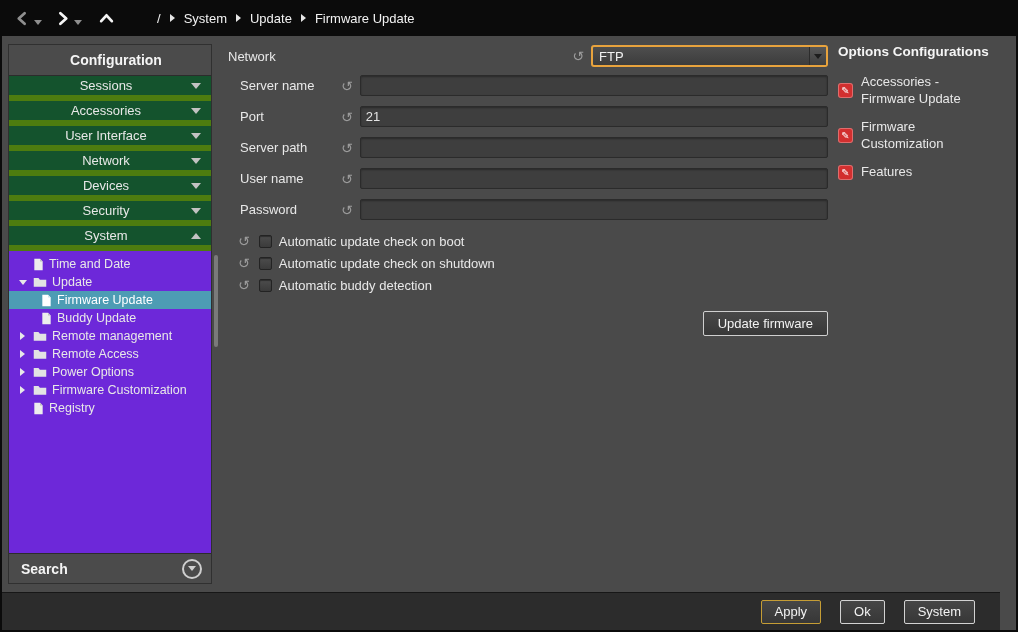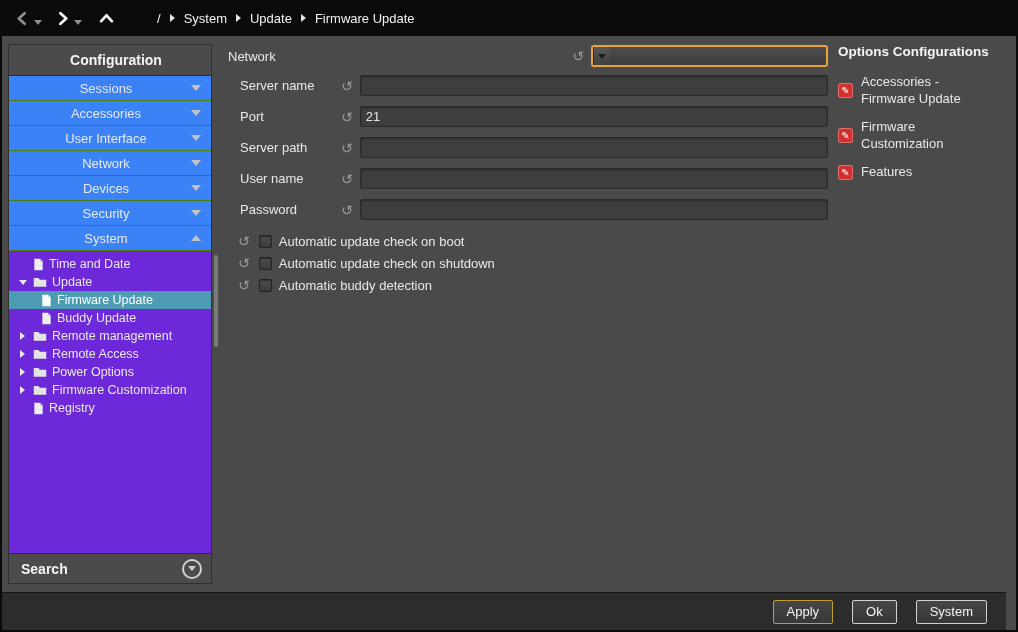--- a/index.html
+++ b/index.html
@@ -36,21 +36,21 @@
     background:#3c3c3c; border:1px solid #303030;
     display:flex; flex-direction:column;text-align:center;
   }
   .sb-title {
     height:31px; line-height:31px; padding-left:12px;
     font-weight:bold; font-size:14px; color:#f5f5f5;
     background:#4b4b4b; border-bottom:1px solid #2c2c2c;
   }
   .acc-row {
     height:25px; display:flex; align-items:center;
-    padding:0 10px 0 12px; background:#3b82f6; border-bottom:1px solid #4d7c0f;
+    padding:0 10px 0 12px; background:#14532d; border-bottom:6px solid #4d7c0f;
     cursor:pointer;
   }
   .acc-label { flex:1; }
   .acc-arrow-down {
     width:0; height:0; border-left:5px solid transparent; border-right:5px solid transparent;
     border-top:6px solid #c2c2c2;
   }
   .acc-arrow-up {
     width:0; height:0; border-left:5px solid transparent; border-right:5px solid transparent;
     border-bottom:6px solid #c2c2c2;
@@ -142,24 +142,24 @@
   .rel-ico {
     width:15px; height:15px; flex:none; background:#d22f2f; border-radius:3px;
     color:#fff; font-size:10px; line-height:15px; text-align:center;
     font-family:"DejaVu Sans", sans-serif;
     box-shadow: inset 0 0 0 1px rgba(255,255,255,0.3);
   }
   .rel-label { max-width:118px; line-height:1.3; }
 
   
   .bottombar {
-    position:absolute; left:2px; right:12px; bottom:2px; height:38px;
+    position:absolute; left:2px; right:18px; bottom:2px; height:38px;
     background:#2c2c2c; border-top:1px solid #171717;
     display:flex; align-items:center; justify-content:flex-end;
-    gap:19px; padding-right:19px;
+    gap:19px; padding-right:25px;
   }
   .fbtn {
     height:24px; padding:0 13px;
     background:linear-gradient(#464646,#373737); color:#f3f3f3;
     border:1px solid #d2d2d2; border-radius:2px;
     font:13px "Liberation Sans", sans-serif; cursor:pointer;
   }
   .fbtn.apply { border-color:#c59d35; }
 </style>
 </head>
@@ -318,20 +318,21 @@
     </div>
   </aside>
   <div class="sb-scrollthumb"></div>
 
   <main class="content">
     <div class="proto-row">
       <span class="p-label">Network</span>
       <span class="spacer"></span>
       <span class="reset-ico">↺</span>
       <div class="select">
+        <span class="sel-text">FTP</span>
         <span class="sel-arrow">
             <i class="tri-down-dark"></i>
           </span>
       </div>
     </div>
 
     <div class="field-row">
       <label class="f-label">Server name</label>
       <span class="reset-ico">↺</span>
       <input class="f-input" type="text" value="" style="">
@@ -366,20 +367,23 @@
       <span class="reset-ico">↺</span>
       <span class="checkbox"></span>
       <span>Automatic update check on shutdown</span>
     </div>
     <div class="check-row">
       <span class="reset-ico">↺</span>
       <span class="checkbox"></span>
       <span>Automatic buddy detection</span>
     </div>
 
+    <div class="update-row">
+      <button class="update-btn">Update firmware</button>
+    </div>
   </main>
 
   <aside class="related">
     <div class="rel-title">Options Configurations</div>
     <div class="rel-item">
       <span class="rel-ico">✎</span>
       <span class="rel-label">Accessories - Firmware Update</span>
     </div>
     <div class="rel-item">
       <span class="rel-ico">✎</span>

